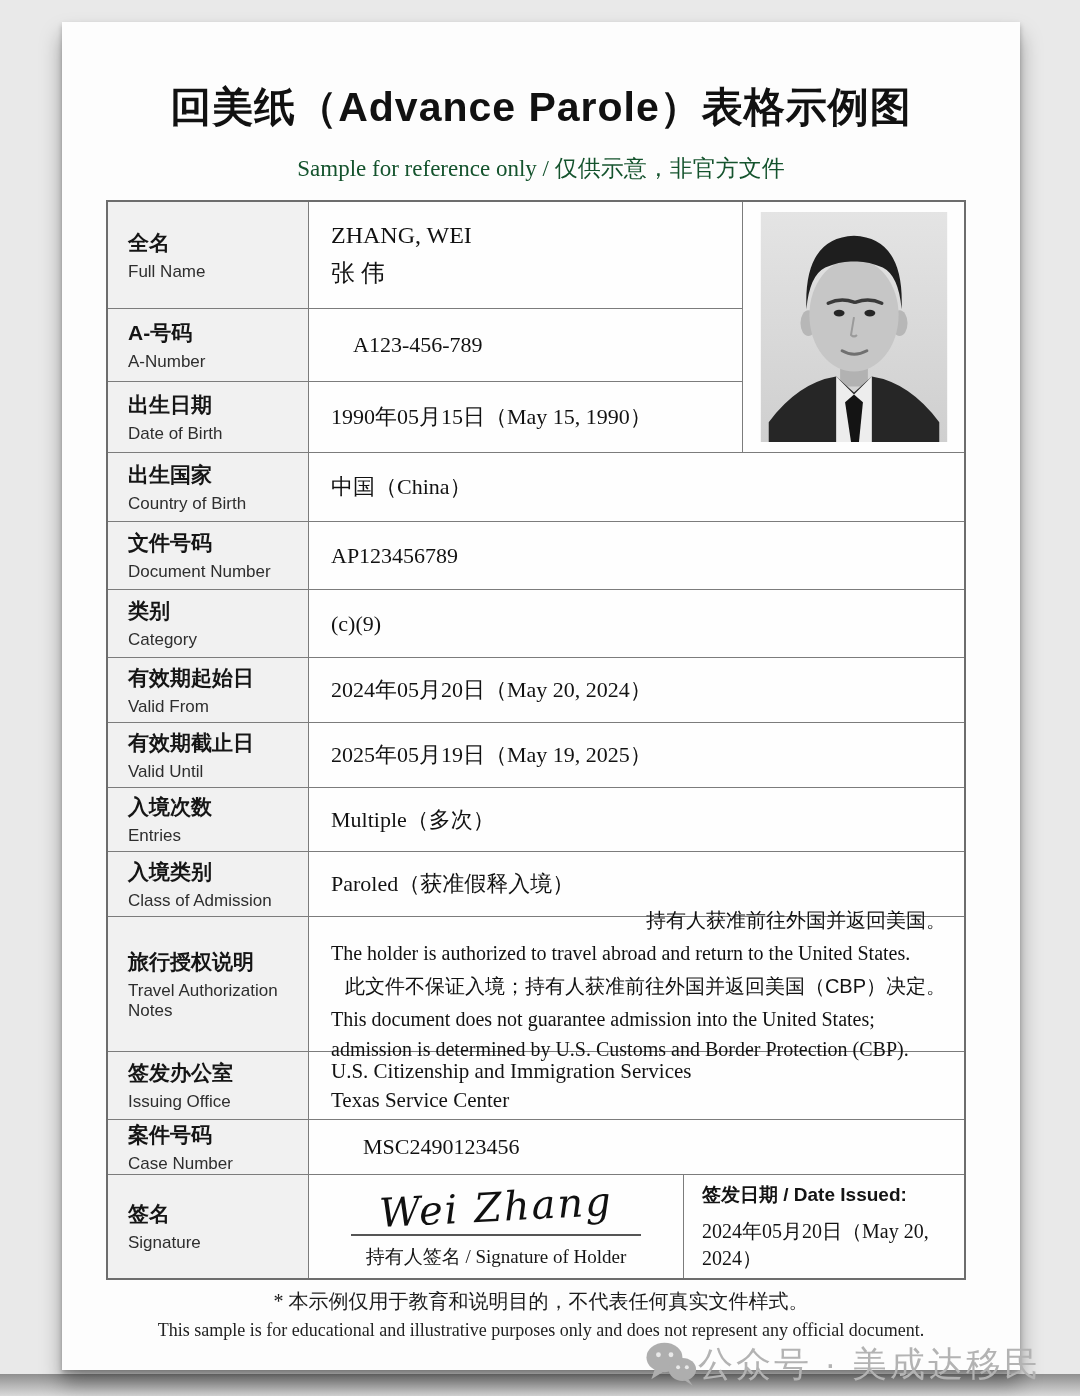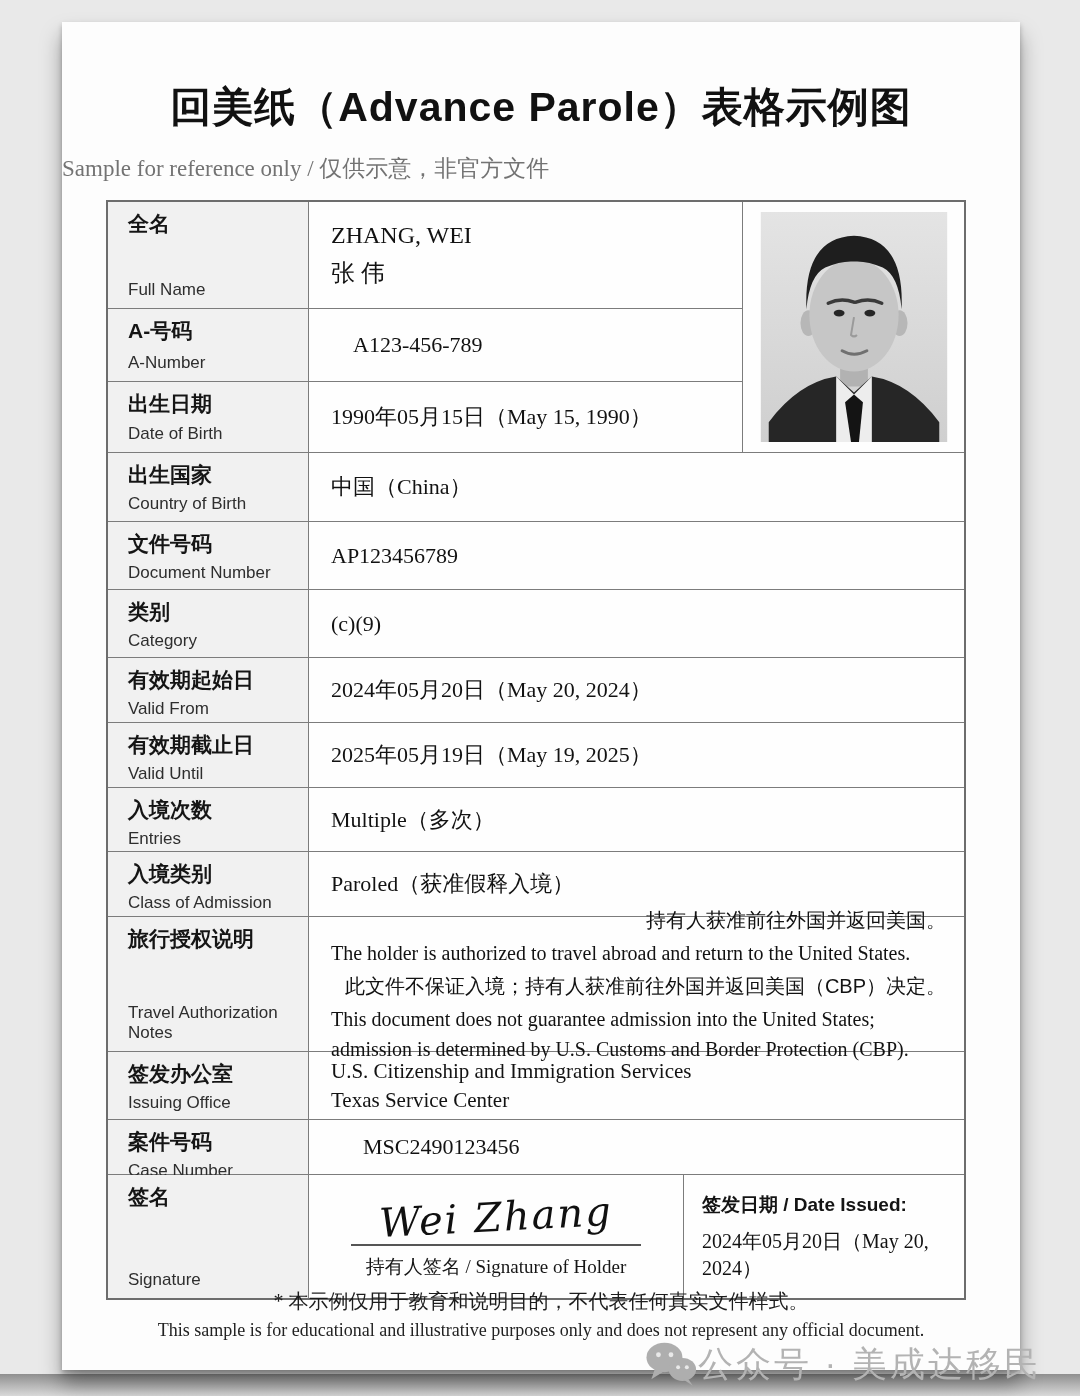--- a/index.html
+++ b/index.html
@@ -6,35 +6,35 @@
   html,body { width:1080px; height:1396px; overflow:hidden; background:#e9e9e9;
               font-family:"Liberation Sans","DejaVu Sans",sans-serif; color:#1a1a1a; }
   .stage { position:relative; width:1080px; height:1396px; background:#e9e9e9; }
   .bottom-strip { position:absolute; left:0; bottom:0; width:100%; height:22px;
                   background:linear-gradient(#8f8f8f,#d9d9d9); }
   .paper { position:absolute; left:62px; top:22px; width:958px; height:1348px;
            background:#fdfdfd; box-shadow:0 3px 5px rgba(0,0,0,.25), 0 14px 20px rgba(0,0,0,.35); }
 
   .doc-title { position:absolute; top:58px; left:0; width:100%; text-align:center;
                font-size:41px; font-weight:700; letter-spacing:1px; color:#111; }
-  .doc-subtitle { position:absolute; top:131px; left:0; width:100%; 
-                  font-family:"Liberation Serif","DejaVu Serif",serif; font-size:23px; color:#737373; }
+  .doc-subtitle { position:absolute; top:131px; left:0; width:100%; text-align:center;
+                  font-family:"Liberation Serif","DejaVu Serif",serif; font-size:23px; color:#14532d; }
 
   .ap-table { position:absolute; left:44px; top:178px; width:860px;
               border:2px solid #6d6d6d; background:#fefefe; }
   .tsection { display:flex; border-bottom:1px solid #7c7c7c; }
   .tleft { flex:1; display:flex; flex-direction:column; }
   .tleft .row + .row { border-top:1px solid #7c7c7c; }
   .photo-cell { width:222px; border-left:1px solid #7c7c7c; display:flex;
                 align-items:center; justify-content:center; background:#fefefe; }
   .row { display:flex; }
   .brow + .brow { border-top:1px solid #7c7c7c; }
 
   .cell-label { width:201px; background:#f1f1f1; border-right:1px solid #7c7c7c;
-                display:flex; flex-direction:column; justify-content:space-between; padding:8px 12px 8px 20px; }
+                display:flex; flex-direction:column; justify-content:center; padding:8px 12px 8px 20px; }
   .lz { font-size:21px; font-weight:700; color:#151515; }
   .le { font-size:17px; color:#2e2e2e; margin-top:5px; }
   .cell-value { flex:1; display:flex; flex-direction:column; justify-content:center;
                 padding:6px 18px 6px 22px; font-family:"Liberation Serif","DejaVu Serif",serif;
                 font-size:22px; color:#121212; }
   .cell-value .v + .v { margin-top:8px; }
   .notes .cell-value { padding:12px 18px 12px 22px; font-size:20px; line-height:1.5; }
   .notes .vzh { font-family:"Liberation Sans","DejaVu Sans",sans-serif; font-size:20px;text-align:right; }
   .notes .ven { font-family:"Liberation Serif","DejaVu Serif",serif; font-size:20px; }
   .notes .v + .v { margin-top:3px; }
@@ -230,21 +230,21 @@
       <div class="row brow" style="height:55px;gap:32px;">
         <div class="cell-label">
           <div class="lz">案件号码</div>
           <div class="le">Case Number</div>
         </div>
         <div class="cell-value">
           <div class="v">MSC2490123456</div>
         </div>
       </div>
 
-      <div class="row brow" style="height:124px;">
+      <div class="row brow" style="height:104px;">
         <div class="cell-label">
           <div class="lz">签名</div>
           <div class="le">Signature</div>
         </div>
         <div class="sig-cell">
           <div class="sig-script">Wei Zhang</div>
           <div class="sig-line"></div>
           <div class="sig-caption">持有人签名 / Signature of Holder</div>
         </div>
         <div class="date-cell">

